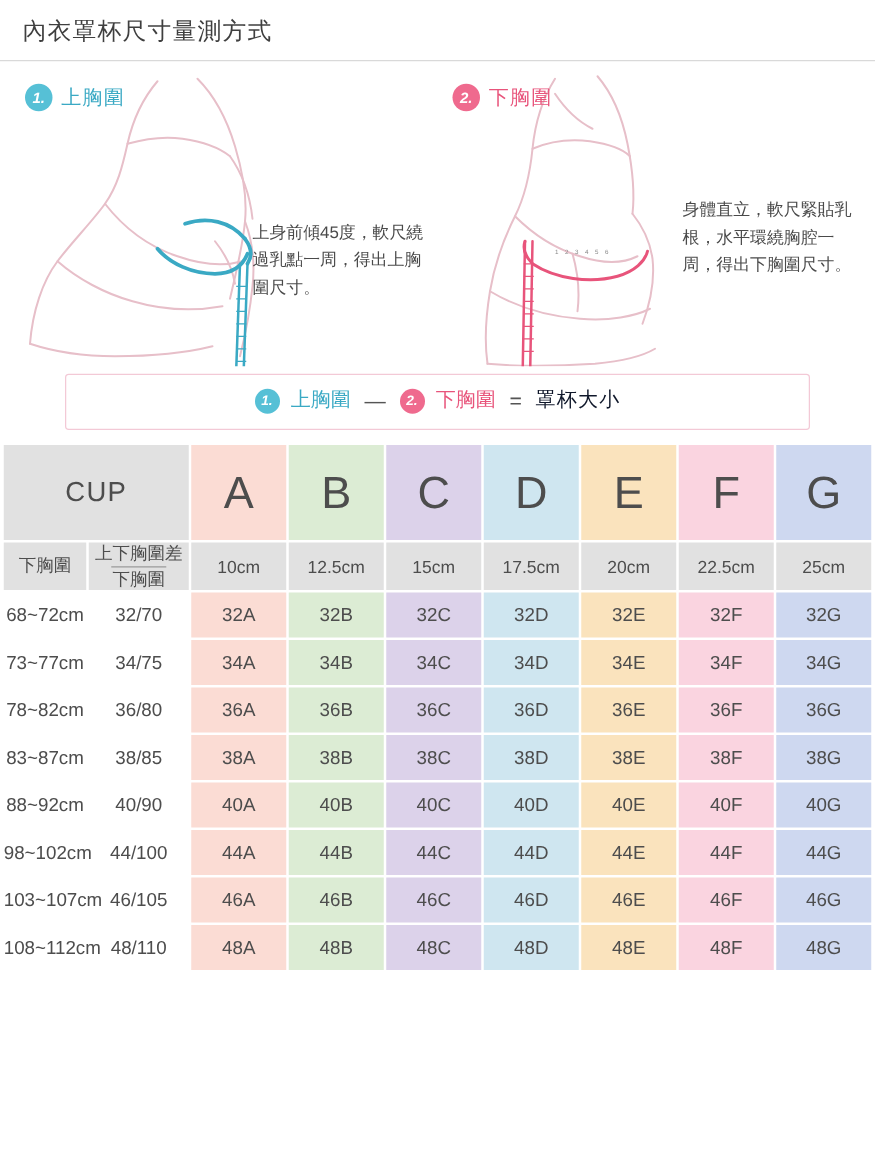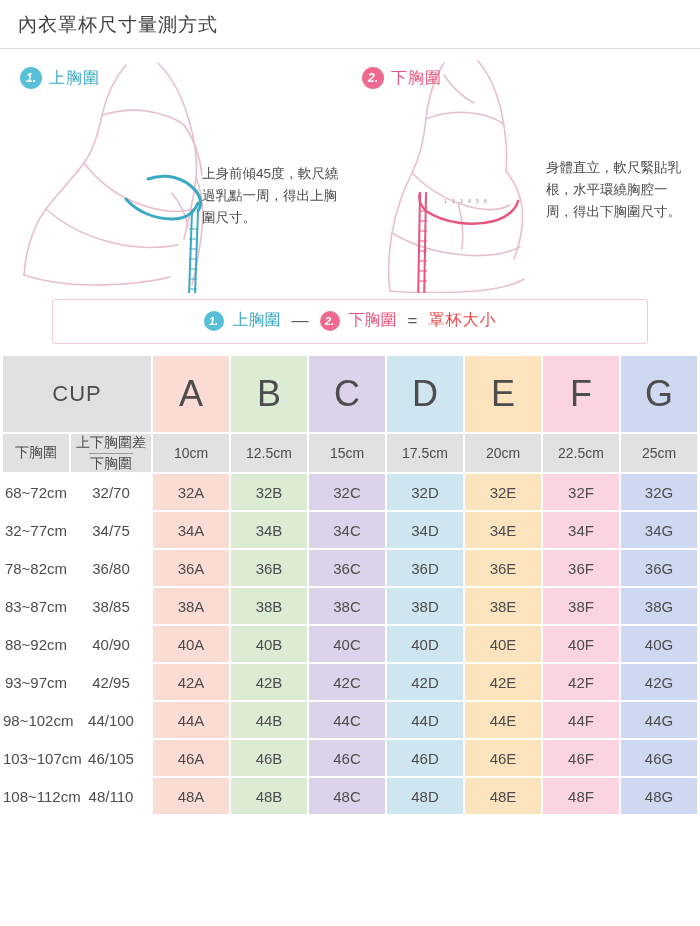--- a/index.html
+++ b/index.html
@@ -61,41 +61,41 @@
   .label-blue { color: #3aa9c4; }
   .label-pink { color: #e8547b; }
 
   .step-text {
     position: absolute;
     font-size: 13.5px;
     line-height: 1.62;
     color: #4a4a4a;
     width: 140px;
   }
-  .step-1 .step-text { left: 196px; top: 110px; }
+  .step-1 .step-text { left: 196px; top: 122px; }
   .step-2 .step-text { left: 198px; top: 104px; }
 
   .fig { position: absolute; top: 0; left: 0; }
 
   
   .formula-box {
     margin: 6px 52px 0 52px;
     border: 1px solid #f3c9d6;
     border-radius: 3px;
     padding: 10px 0 12px 0;
     text-align: center;
   }
   .formula-row1 {
     display: flex; align-items: center; justify-content: center;
     gap: 9px;
     font-size: 16px;
   }
   .formula-row1 .badge { width: 20px; height: 20px; font-size: 11px; }
   .op { font-size: 17px; color: #555; padding: 0 2px; }
-  .cup-size-word { color: #ef4444; letter-spacing: 1px; }
+  .cup-size-word { color: #0f172a; letter-spacing: 1px; }
   .formula-row2 {
     margin-top: 9px;
     font-size: 13px;
     color: #555;
   }
   .formula-row2 .hi-blue { color: #3aa9c4; }
   .formula-row2 .hi-pink { color: #e8547b; }
   .formula-row2 .bracket { margin-left: 16px; color: #555; }
 
   
@@ -299,21 +299,21 @@
         <td class="band-val">32/70</td>
         <td class="col-A">32A</td>
         <td class="col-B">32B</td>
         <td class="col-C">32C</td>
         <td class="col-D">32D</td>
         <td class="col-E">32E</td>
         <td class="col-F">32F</td>
         <td class="col-G">32G</td>
       </tr>
       <tr>
-        <td class="band-label">32~77cm</td>
+        <td class="band-label">73~77cm</td>
         <td class="band-val">34/75</td>
         <td class="col-A">34A</td>
         <td class="col-B">34B</td>
         <td class="col-C">34C</td>
         <td class="col-D">34D</td>
         <td class="col-E">34E</td>
         <td class="col-F">34F</td>
         <td class="col-G">34G</td>
       </tr>
       <tr>
@@ -343,31 +343,20 @@
         <td class="band-val">40/90</td>
         <td class="col-A">40A</td>
         <td class="col-B">40B</td>
         <td class="col-C">40C</td>
         <td class="col-D">40D</td>
         <td class="col-E">40E</td>
         <td class="col-F">40F</td>
         <td class="col-G">40G</td>
       </tr>
       <tr>
-        <td class="band-label">93~97cm</td>
-        <td class="band-val">42/95</td>
-        <td class="col-A">42A</td>
-        <td class="col-B">42B</td>
-        <td class="col-C">42C</td>
-        <td class="col-D">42D</td>
-        <td class="col-E">42E</td>
-        <td class="col-F">42F</td>
-        <td class="col-G">42G</td>
-      </tr>
-      <tr>
         <td class="band-label">98~102cm</td>
         <td class="band-val">44/100</td>
         <td class="col-A">44A</td>
         <td class="col-B">44B</td>
         <td class="col-C">44C</td>
         <td class="col-D">44D</td>
         <td class="col-E">44E</td>
         <td class="col-F">44F</td>
         <td class="col-G">44G</td>
       </tr>

